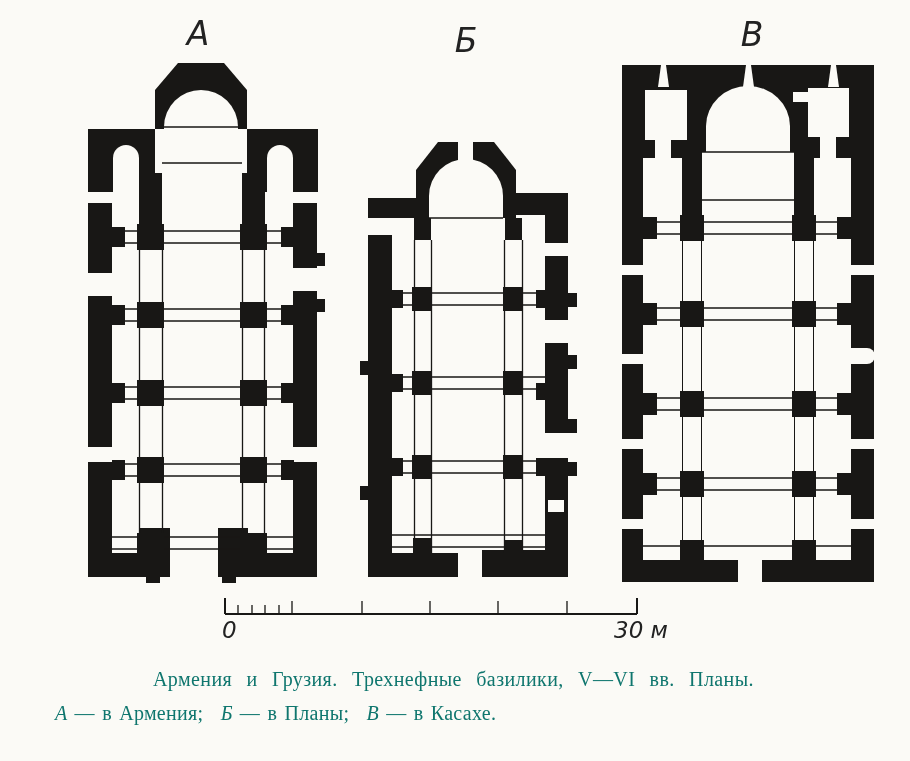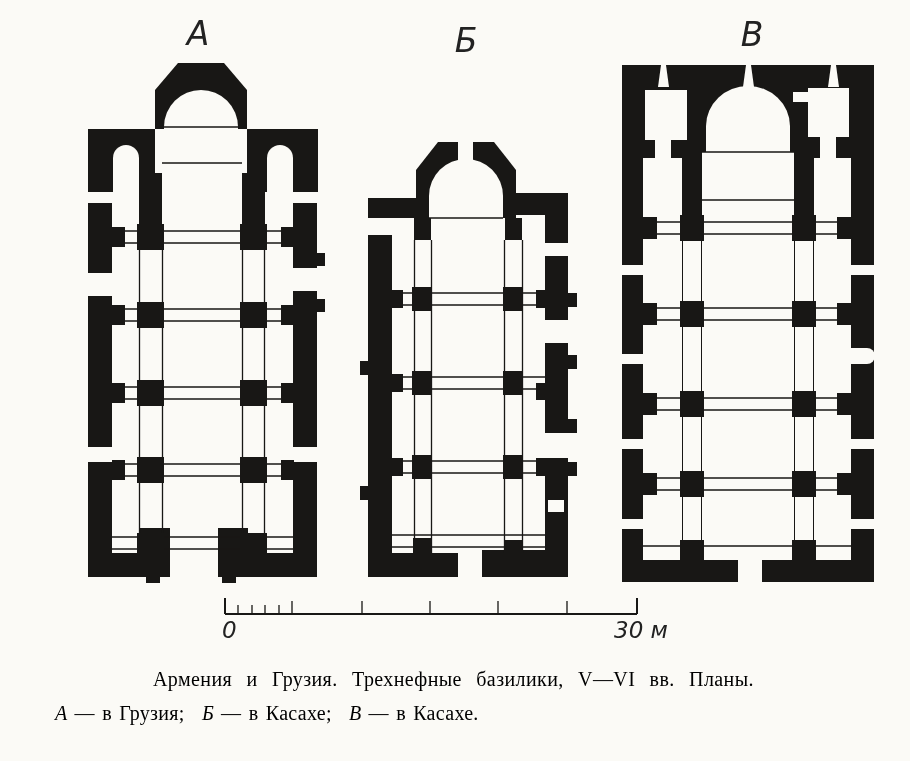--- a/index.html
+++ b/index.html
@@ -31,21 +31,21 @@
     font-style:italic;
     font-size:23px;
     color:#222;
     white-space:nowrap;
   }
   .caption{
     position:absolute;
     left:55px;top:664px;width:808px;
     font-size:20px;
     line-height:1.55;
-    color:#000000;
+    color:#0f766e;
   }
   .caption .l1{
     padding-left:98px;
     letter-spacing:0.4px;
     word-spacing:9px;
   }
   .caption .l2{
     margin-top:3px;
     letter-spacing:0.3px;
     word-spacing:2px;
@@ -226,19 +226,19 @@
     <path class="ln" style="stroke-width:2" d="M225,598 V614 M637,598 V614"></path>
     <path class="ln" d="M292,601 V614 M362,601 V614 M430,601 V614 M498,601 V614 M567,601 V614"></path>
     <path class="ln" d="M238,605 V614 M252,605 V614 M265,605 V614 M279,605 V614"></path>
   </svg>
   <span class="scale-num" style="left:222px;top:617px;">0</span>
   <span class="scale-num" style="left:614px;top:617px;">30 м</span>
 
   <div class="caption">
     <div class="l1">Армения и Грузия. Трехнефные базилики, V—VI вв. Планы.</div>
     <div class="l2">
-      <span class="cap-label">А</span><span class="cap-seg">— в Грузия;</span>
-      <span class="cap-label">Б</span><span class="cap-seg">— в Касахе;</span>
+      <span class="cap-label">А</span><span class="cap-seg">— в Армения;</span>
+      <span class="cap-label">Б</span><span class="cap-seg">— в Планы;</span>
       <span class="cap-label">В</span><span class="cap-seg">— в Касахе.</span>
     </div>
   </div>
 
 </div>
 
 </body></html>

